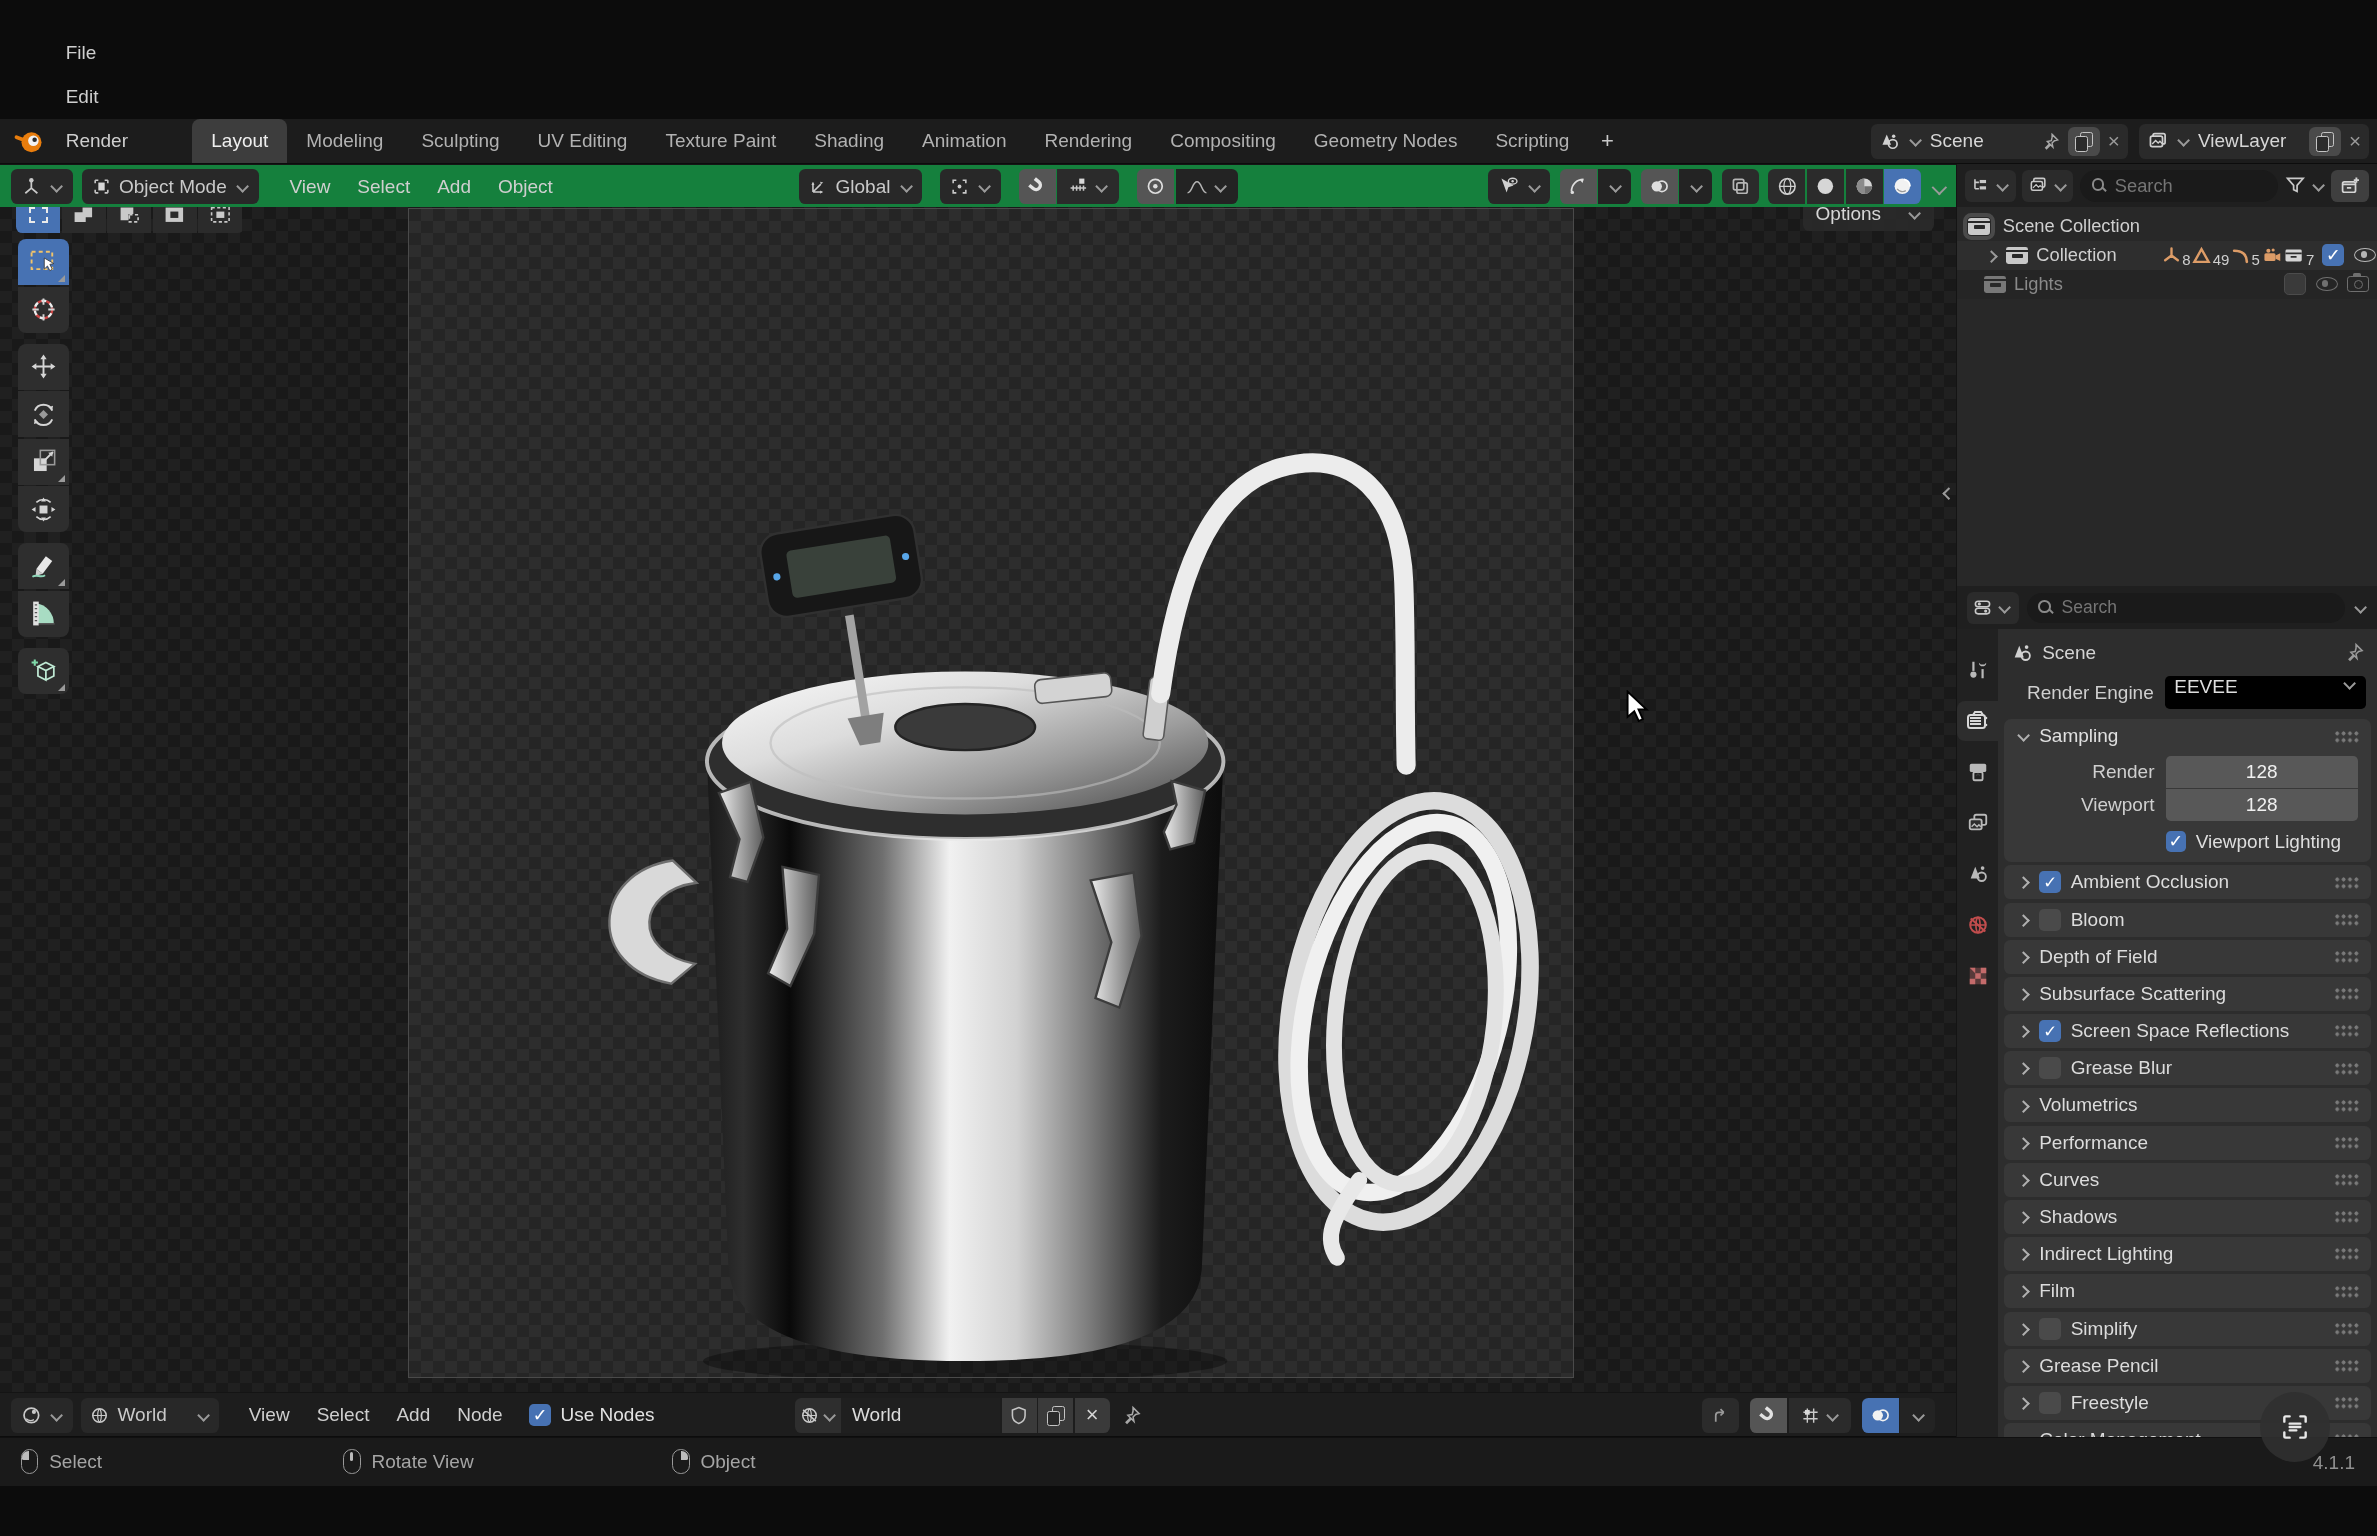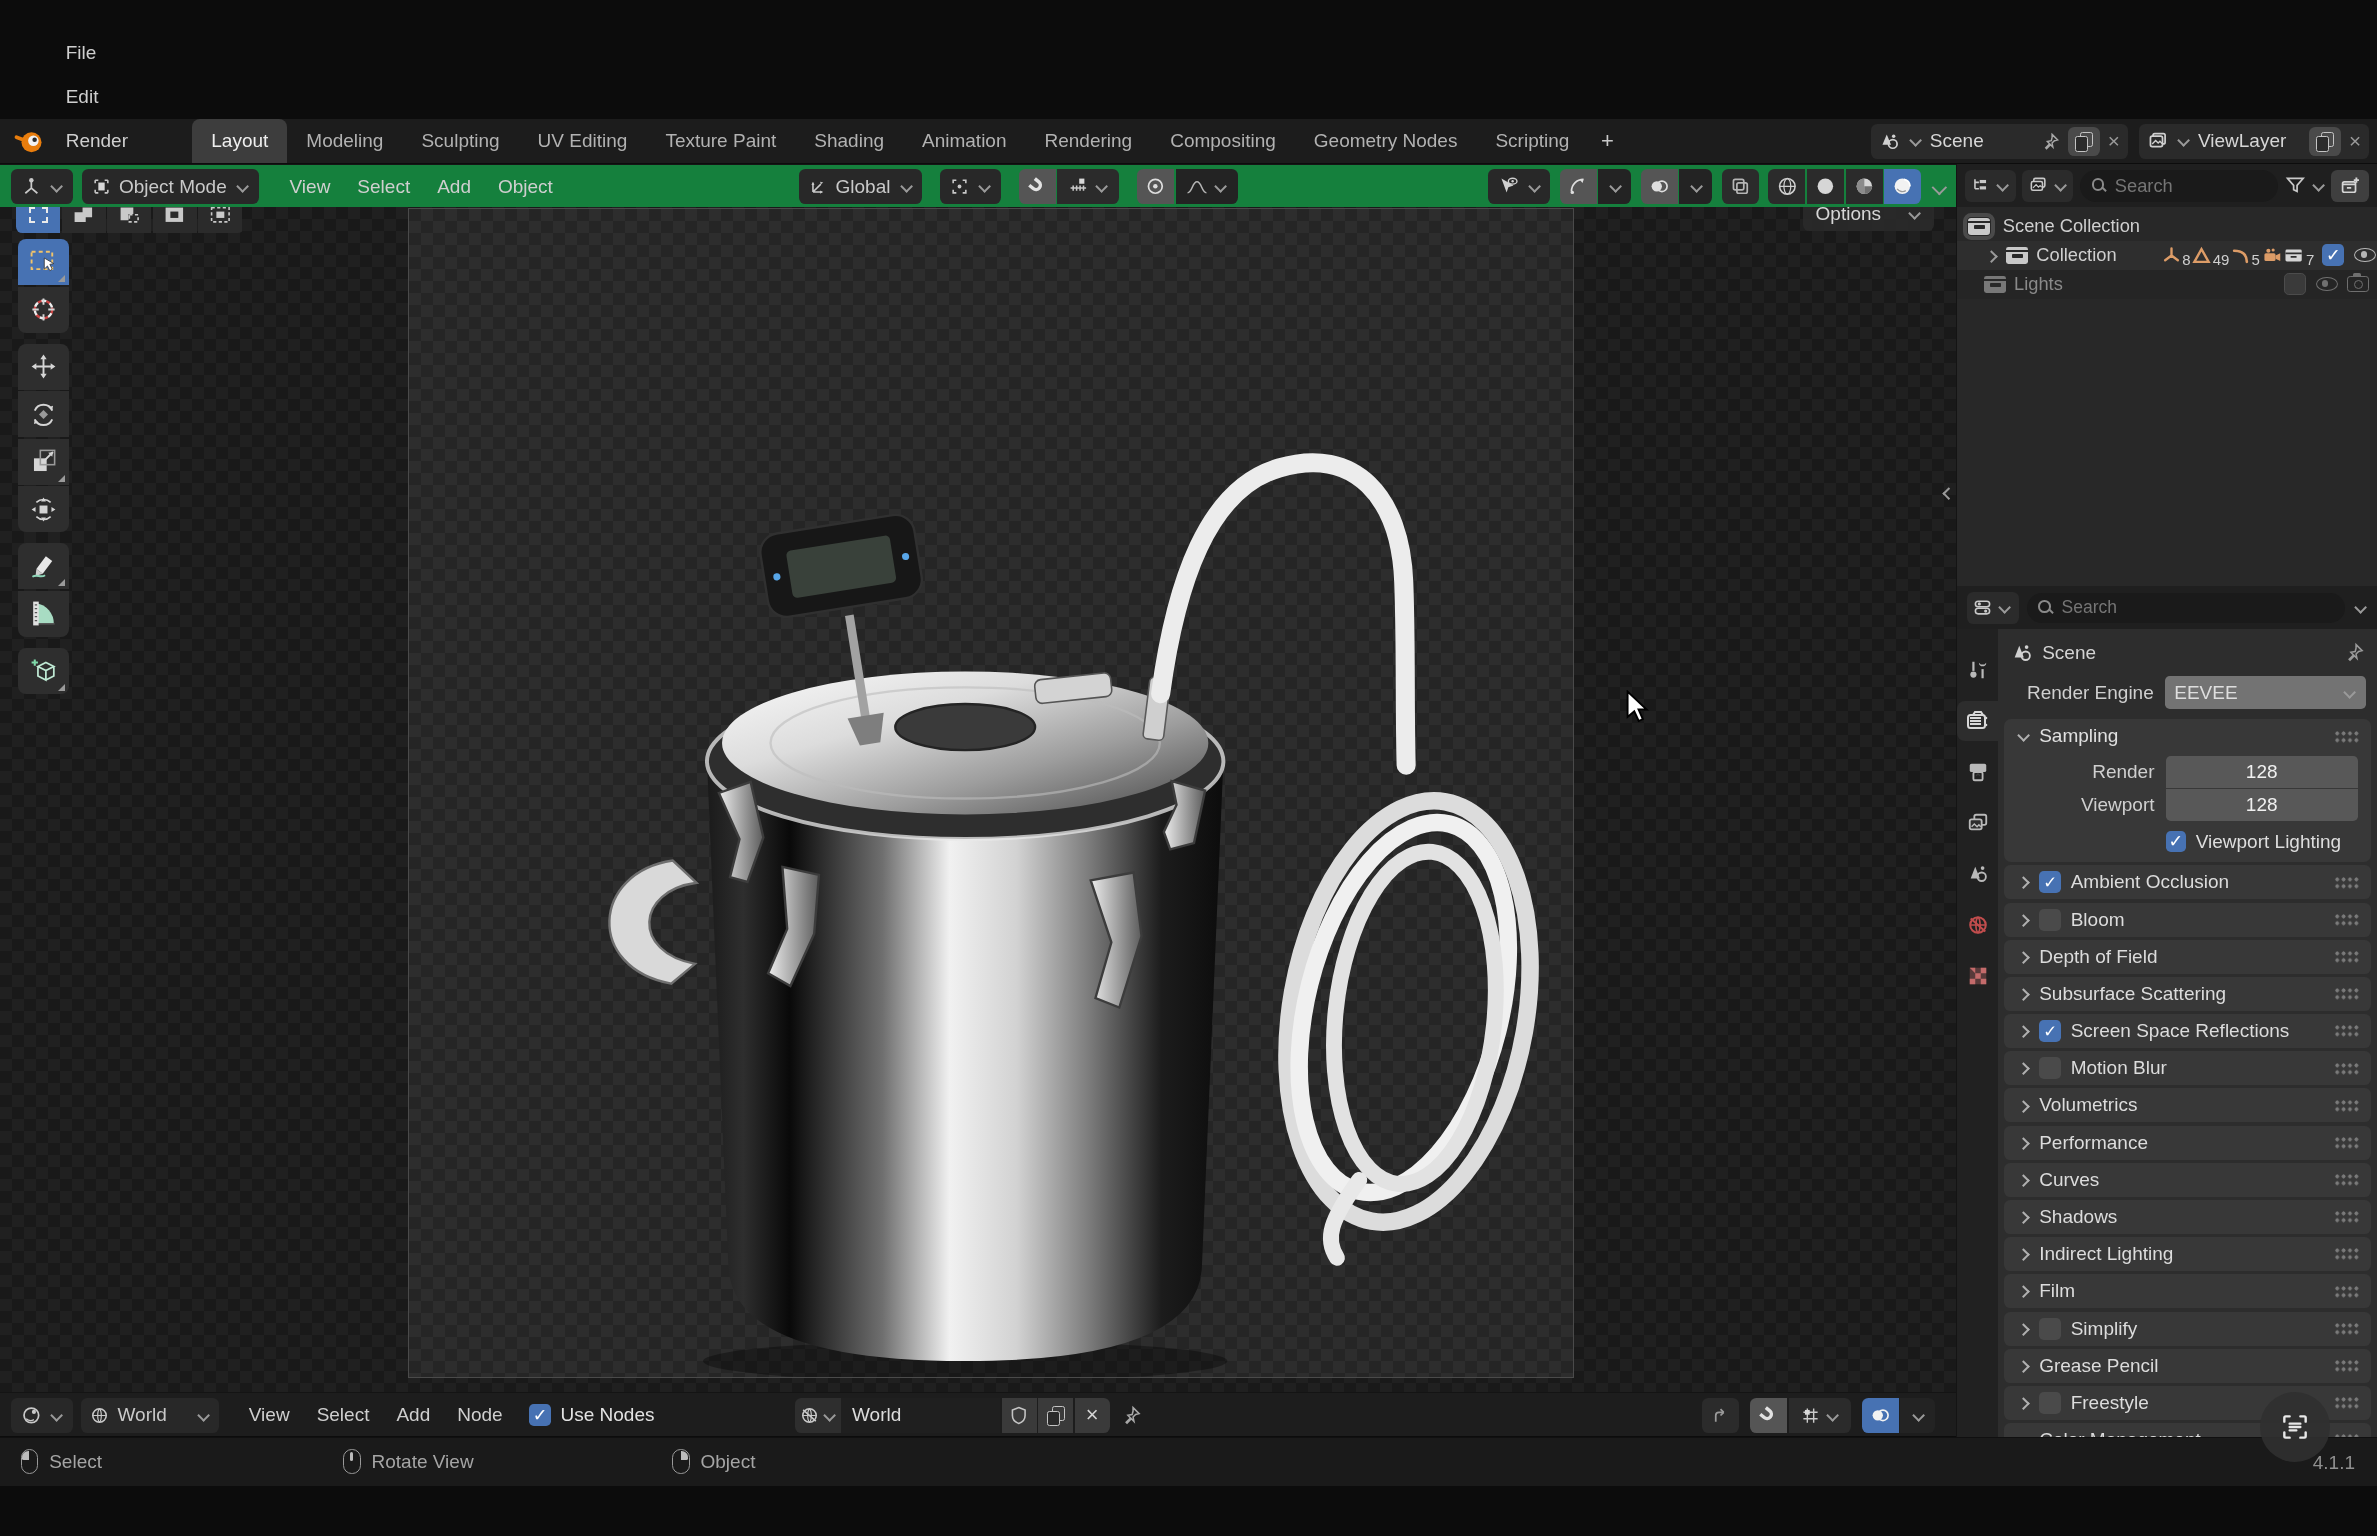--- a/index.html
+++ b/index.html
@@ -120,22 +120,22 @@
   .pr-header{height:43px;background:#1f1f1f;display:flex;align-items:center;padding:0 9.5px;gap:8px}
   .pr-search{flex:1;height:30px;background:#1a1a1a;border-radius:15px;display:flex;align-items:center;gap:8px;padding:0 11px;color:#8a8a8a}
   .ptabs{position:absolute;left:0;top:43px;bottom:0;width:41px;background:#212121;display:flex;flex-direction:column;
          align-items:center;padding-top:20.7px;gap:11px}
   .ptab{width:41px;height:40px;display:flex;align-items:center;justify-content:center}
   .ptab.active{background:#2d2d2d;border-radius:8px 0 0 8px}
   .pcontent{margin-left:41px;height:100%;position:relative}
   .crumb{display:flex;align-items:center;gap:9.5px;padding:12.7px 12.7px 6.4px 12.7px;color:#d4d4d4}
   .engine{display:flex;align-items:center;margin:6.4px 0 3.2px 0}
   .engine .lbl{width:44%;text-align:right;padding-right:11px;color:#cfcfcf}
-  .engine .dd2{flex:1;margin-right:11px;height:33px;background:#737373;border-radius:4.8px;display:flex;
-      align-items:center;justify-content:space-between;padding:0 9.5px;color:#dedede}
+  .engine .dd2{flex:1;margin-right:11px;height:33px;background:#000000;border-radius:4.8px;display:flex;
+      align-items:flex-start;justify-content:space-between;padding:0 9.5px;color:#dedede}
   .samp{background:#383838;border-radius:7.2px;margin:9.5px 6.4px 0 6.4px;padding-bottom:9.5px}
   .samp-h{height:35px;display:flex;align-items:center;gap:9.5px;padding:0 11px;color:#e0e0e0}
   .samp-row{display:flex;align-items:center;margin-top:1.6px}
   .samp-row .lbl{width:44%;text-align:right;padding-right:11px;color:#cfcfcf}
   .samp-row .val{flex:1;margin-right:12.7px;height:32px;background:#585858;color:#f0f0f0;
       display:flex;align-items:center;justify-content:center}
   .samp-row.first .val{border-radius:4.8px 4.8px 0 0}
   .samp-row.second .val{border-radius:0 0 4.8px 4.8px}
   .samp-check{display:flex;align-items:center;gap:9.5px;margin:9.5px 0 0 44%;color:#dedede}
   .panel-row{height:34px;background:#383838;border-radius:6.4px;margin:3.2px 6.4px 0 6.4px;display:flex;
@@ -779,21 +779,21 @@
         <div class="panel-row">
           <span class="pchev"></span>
           <span class="pcheck checked"></span>
           <span>Screen Space Reflections</span>
           <span class="dots"></span>
         </div>
 
         <div class="panel-row">
           <span class="pchev"></span>
           <span class="pcheck unchecked"></span>
-          <span>Motion Blur</span>
+          <span>Grease Blur</span>
           <span class="dots"></span>
         </div>
 
         <div class="panel-row">
           <span class="pchev"></span>
 
           <span>Volumetrics</span>
           <span class="dots"></span>
         </div>
 

